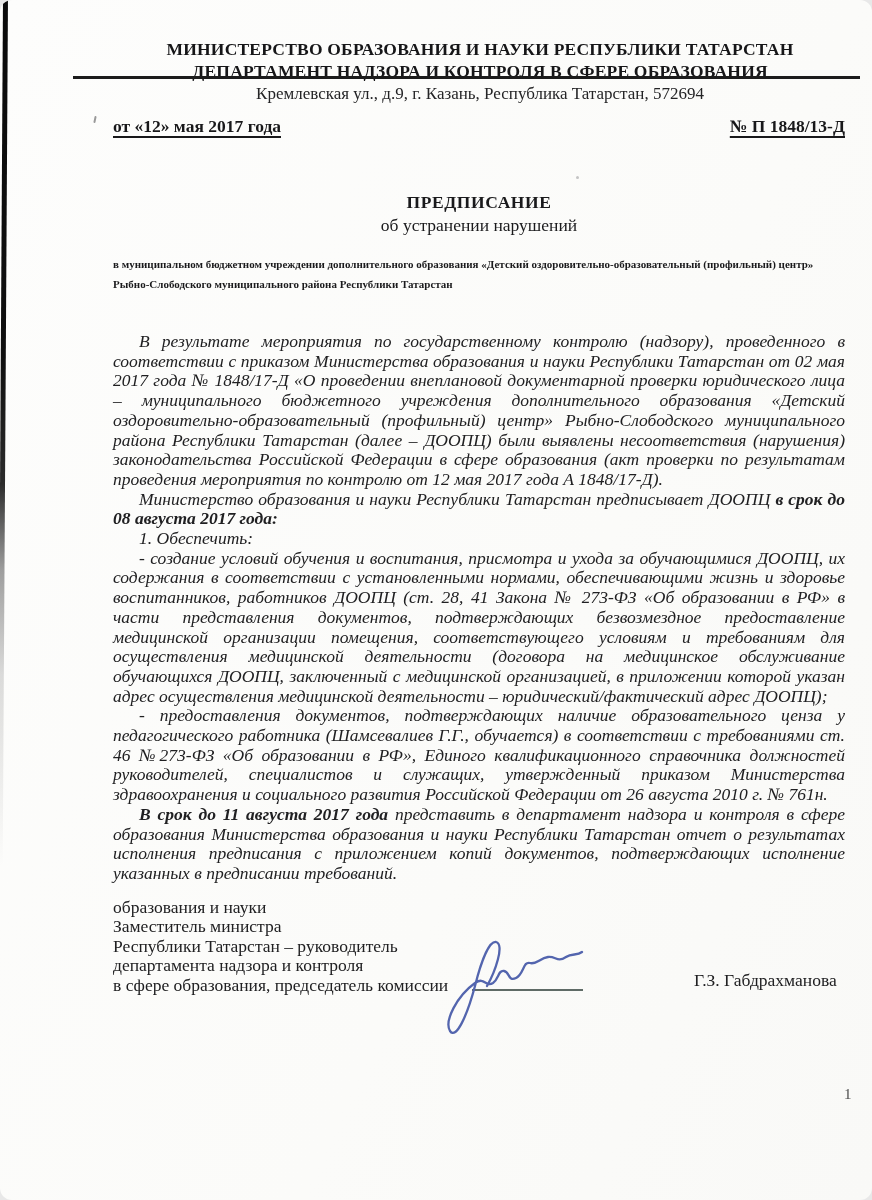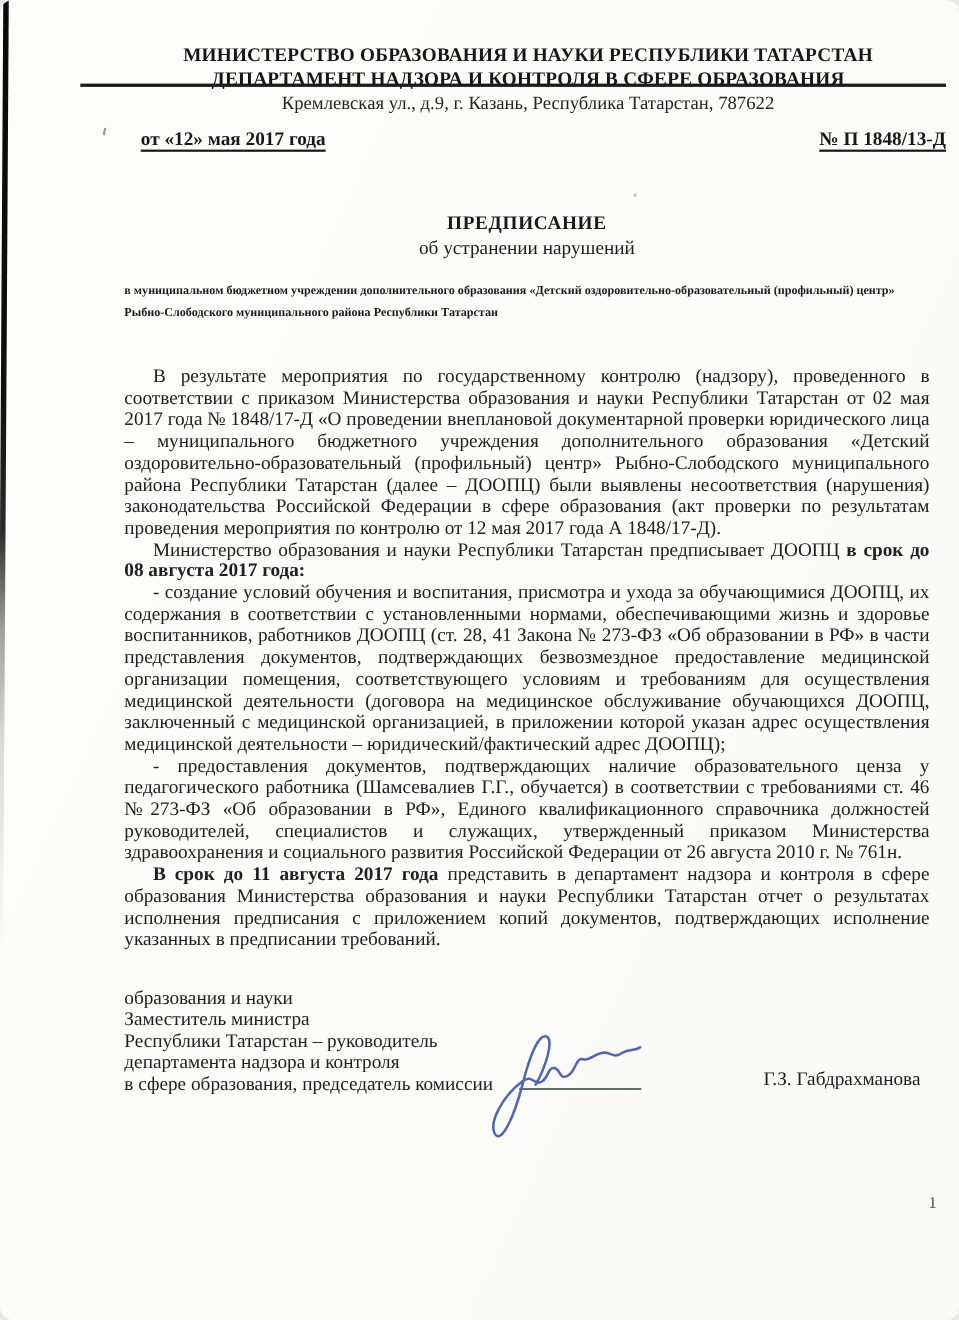--- a/index.html
+++ b/index.html
@@ -19,28 +19,28 @@
     position:absolute;left:3px;top:-4px;width:5px;height:870px;
     background:linear-gradient(180deg,#0b0b0b 0%,#101010 42%,#2b2b2b 56%,rgba(80,80,80,.55) 66%,rgba(140,140,140,.3) 78%,rgba(190,190,190,0) 100%);
     transform:rotate(0.35deg);transform-origin:top left;
   }
   .speck1{position:absolute;left:94px;top:116px;width:2px;height:7px;background:#9a9a9a;transform:rotate(12deg);border-radius:1px;}
   .speck2{position:absolute;left:576px;top:176px;width:3px;height:3px;background:#c4c4c4;border-radius:50%;}
 
   .org{position:absolute;top:38px;left:100px;width:760px;text-align:center;font-weight:bold;font-size:17.5px;line-height:22px;color:#161618;letter-spacing:.2px;}
   .rule{position:absolute;top:76px;left:73px;width:787px;height:3px;background:#1c1c1c;}
   .address{position:absolute;top:84px;left:100px;width:760px;text-align:center;font-size:17px;color:#242426;}
-  .refrow{position:absolute;top:116px;left:128px;width:732px;display:flex;justify-content:space-between;font-weight:bold;font-size:17.5px;color:#18181a;}
+  .refrow{position:absolute;top:116px;left:113px;width:732px;display:flex;justify-content:space-between;font-weight:bold;font-size:17.5px;color:#18181a;}
   .refrow span{text-decoration:underline;text-decoration-thickness:2px;text-underline-offset:4px;}
 
   .title1{position:absolute;top:192px;left:113px;width:732px;text-align:center;font-weight:bold;font-size:17.5px;letter-spacing:.6px;color:#1a1a1c;}
   .title2{position:absolute;top:215px;left:113px;width:732px;text-align:center;font-weight:normal;font-size:17.5px;color:#1a1a1c;}
   .addressee{position:absolute;top:255px;left:113px;width:732px;text-align:left;font-weight:bold;font-size:11px;line-height:19.6px;color:#1a1a1c;}
 
-  .docbody{position:absolute;top:332px;left:113px;width:732px;font-size:17.5px;line-height:19.7px;text-align:justify;color:#202022;}
+  .docbody{position:absolute;top:332px;left:113px;width:732px;font-size:17.5px;line-height:19.7px;text-align:justify;color:#202022;font-style:italic;}
   .docbody p{margin:0;text-indent:26px;}
   .b{font-weight:bold;}
 
   .sigblock{position:absolute;top:898px;left:113px;width:420px;font-size:17.5px;line-height:19.4px;color:#202022;}
   .signame{position:absolute;top:970px;left:694px;font-size:17.5px;color:#202022;white-space:nowrap;}
   .sig{position:absolute;left:435px;top:928px;}
   .pagenum{position:absolute;top:1086px;left:844px;font-size:15px;color:#4c4c4c;}
 </style>
 </head>
 <body>
@@ -51,34 +51,35 @@
   <div class="speck1"></div>
   <div class="speck2"></div>
 
   <div class="org">
     <div>МИНИСТЕРСТВО ОБРАЗОВАНИЯ И НАУКИ РЕСПУБЛИКИ ТАТАРСТАН</div>
     <div>ДЕПАРТАМЕНТ НАДЗОРА И КОНТРОЛЯ В СФЕРЕ ОБРАЗОВАНИЯ</div>
   </div>
 
   <div class="rule"></div>
 
-  <div class="address">Кремлевская ул., д.9, г. Казань, Республика Татарстан, 787622</div>
+  <div class="address">Кремлевская ул., д.9, г. Казань, Республика Татарстан, 572694</div>
 
   <div class="refrow">
     <span>от «12» мая 2017 года</span>
     <span>№ П 1848/13-Д</span>
   </div>
 
   <div class="title1">ПРЕДПИСАНИЕ</div>
   <div class="title2">об устранении нарушений</div>
   <div class="addressee">в муниципальном бюджетном учреждении дополнительного образования «Детский оздоровительно-образовательный (профильный) центр» Рыбно-Слободского муниципального района Республики Татарстан</div>
 
   <div class="docbody">
     <p>В результате мероприятия по государственному контролю (надзору), проведенного в соответствии с приказом Министерства образования и науки Республики Татарстан от 02 мая 2017 года № 1848/17-Д «О проведении внеплановой документарной проверки юридического лица – муниципального бюджетного учреждения дополнительного образования «Детский оздоровительно-образовательный (профильный) центр» Рыбно-Слободского муниципального района Республики Татарстан (далее – ДООПЦ) были выявлены несоответствия (нарушения) законодательства Российской Федерации в сфере образования (акт проверки по результатам проведения мероприятия по контролю от 12 мая 2017 года А 1848/17-Д).</p>
     <p><span>Министерство образования и науки Республики Татарстан предписывает ДООПЦ </span><span class="b">в срок до 08 августа 2017 года:</span></p>
+    <p>1. Обеспечить:</p>
     <p>- создание условий обучения и воспитания, присмотра и ухода за обучающимися ДООПЦ, их содержания в соответствии с установленными нормами, обеспечивающими жизнь и здоровье воспитанников, работников ДООПЦ (ст. 28, 41 Закона № 273-ФЗ «Об образовании в РФ» в части представления документов, подтверждающих безвозмездное предоставление медицинской организации помещения, соответствующего условиям и требованиям для осуществления медицинской деятельности (договора на медицинское обслуживание обучающихся ДООПЦ, заключенный с медицинской организацией, в приложении которой указан адрес осуществления медицинской деятельности – юридический/фактический адрес ДООПЦ);</p>
     <p>- предоставления документов, подтверждающих наличие образовательного ценза у педагогического работника (Шамсевалиев Г.Г., обучается) в соответствии с требованиями ст. 46 №273-ФЗ «Об образовании в РФ», Единого квалификационного справочника должностей руководителей, специалистов и служащих, утвержденный приказом Министерства здравоохранения и социального развития Российской Федерации от 26 августа 2010 г. № 761н.</p>
     <p><span class="b">В срок до 11 августа 2017 года</span><span> представить в департамент надзора и контроля в сфере образования Министерства образования и науки Республики Татарстан отчет о результатах исполнения предписания с приложением копий документов, подтверждающих исполнение указанных в предписании требований.</span></p>
   </div>
 
   <div class="sigblock">
     <div>образования и науки</div>
     <div>Заместитель министра</div>
     <div>Республики Татарстан – руководитель</div>
     <div>департамента надзора и контроля</div>

